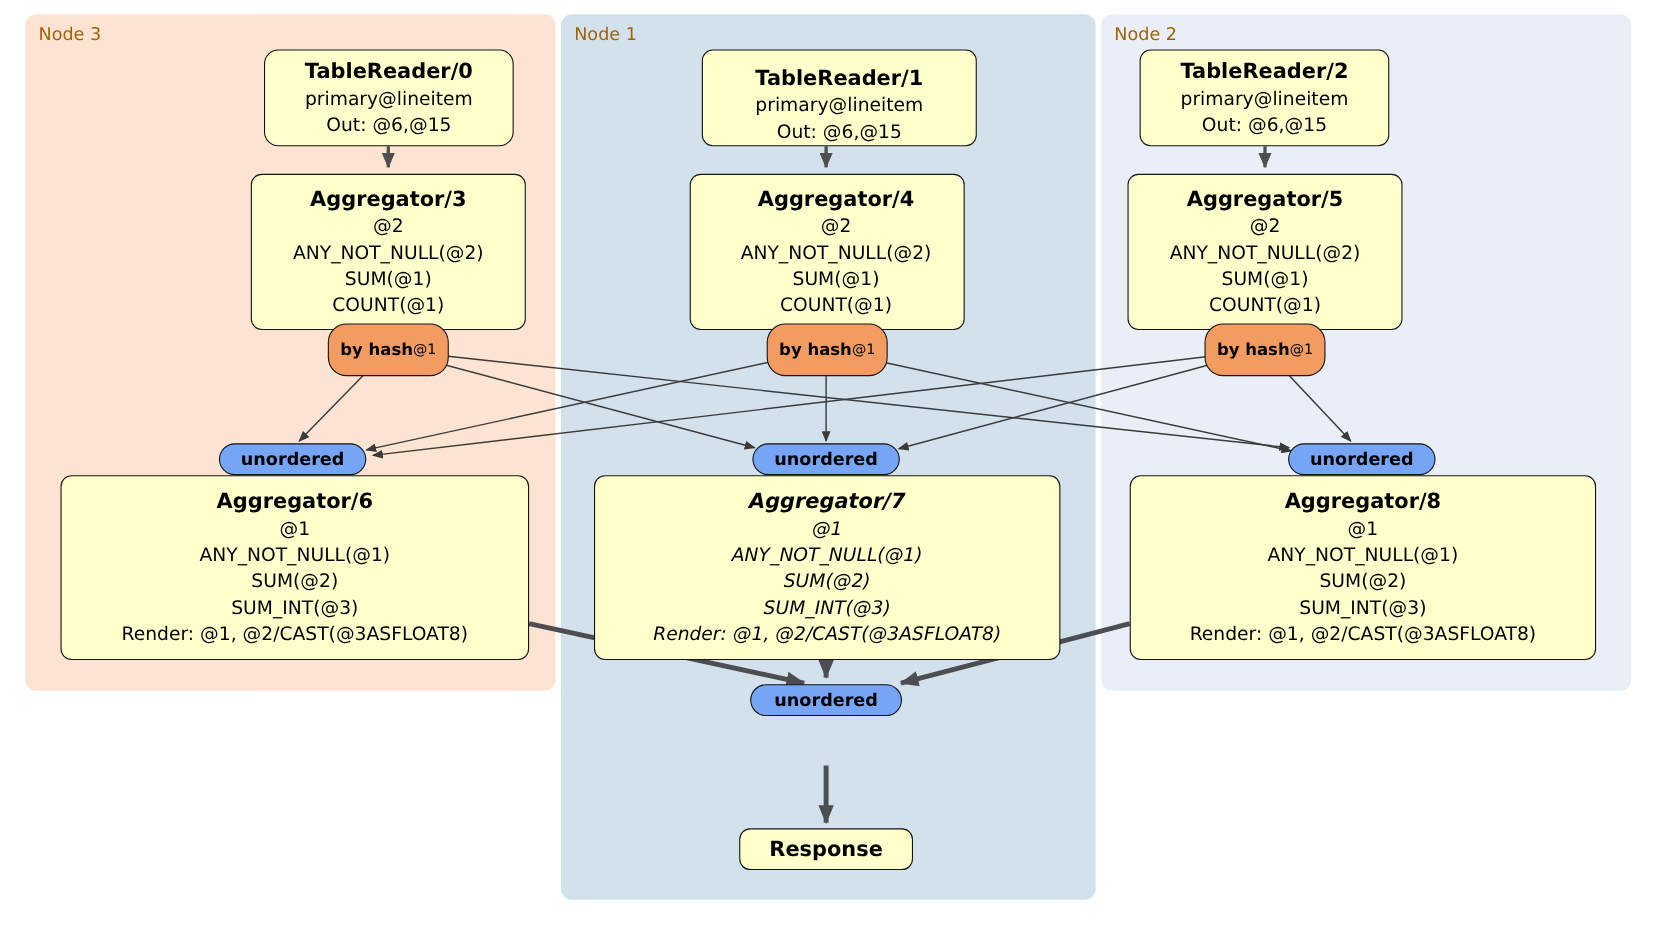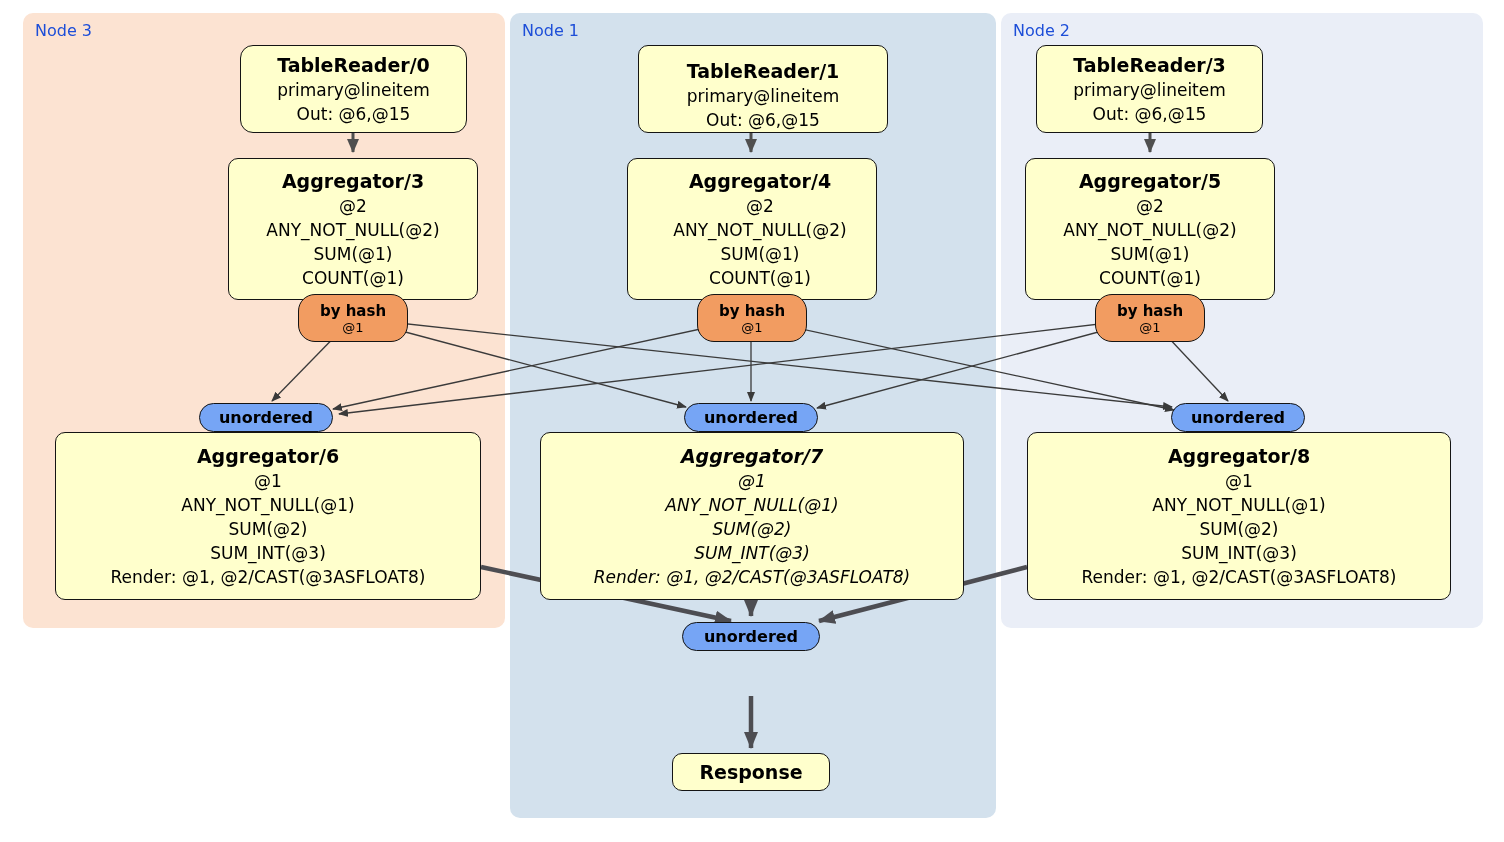--- a/index.html
+++ b/index.html
@@ -1,34 +1,34 @@
 <!DOCTYPE html>
 <html><head>
 <meta charset="utf-8">
 <style>
   html,body{margin:0;padding:0;background:#ffffff;}
   body{font-family:"DejaVu Sans","Liberation Sans",sans-serif;color:#000;}
   .canvas{position:relative;width:1504px;height:842px;background:#fff;overflow:hidden;}
 
   .region{position:absolute;border-radius:10px;z-index:1;}
-  .region-label{position:absolute;top:8px;left:12px;font-size:16px;color:#1d4ed8;}
+  .region-label{position:absolute;top:8px;left:12px;font-size:16px;color:#a16207;}
   .region.node3{background:#fce3d2;}
   .region.node1{background:#d3e1ed;}
   .region.node2{background:#eaeef7;}
 
   svg.edges{position:absolute;left:0;top:0;z-index:2;pointer-events:none;}
 
   .box{position:absolute;z-index:3;background:#ffffcc;border:1.5px solid #141414;
        border-radius:10px;display:flex;flex-direction:column;align-items:center;
        justify-content:center;text-align:center;box-sizing:border-box;}
   .box .title{font-weight:bold;font-size:19px;line-height:25px;white-space:nowrap;}
   .box .line{font-size:17px;line-height:24px;white-space:nowrap;}
 
   .oval{position:absolute;z-index:4;border:1.5px solid #141414;box-sizing:border-box;
-        display:flex;flex-direction:column;align-items:center;justify-content:center;
+        display:flex;flex-direction:row;align-items:center;justify-content:center;
         text-align:center;}
   .router{background:#f29c61;border-radius:17px;width:110px;height:48px;}
   .router .rlabel{font-weight:bold;font-size:15px;line-height:18px;}
   .router .rsub{font-size:13px;line-height:15px;}
   .sync{background:#76a5f5;border-radius:15px;width:134px;height:29px;
         font-weight:bold;font-size:16px;}
   .sync.center{width:138px;}
 </style>
 </head>
 <body>
@@ -88,21 +88,21 @@
     <div class="title">TableReader/0</div>
     <div class="line">primary@lineitem</div>
     <div class="line">Out: @6,@15</div>
   </div>
   <div class="box" style="left:638px;top:45px;width:250px;height:88px;justify-content:flex-end;">
     <div class="title">TableReader/1</div>
     <div class="line">primary@lineitem</div>
     <div class="line">Out: @6,@15</div>
   </div>
   <div class="box" style="left:1036px;top:45px;width:227px;height:88px;">
-    <div class="title">TableReader/3</div>
+    <div class="title">TableReader/2</div>
     <div class="line">primary@lineitem</div>
     <div class="line">Out: @6,@15</div>
   </div>
 
   <div class="box" style="left:228px;top:158px;width:250px;height:142px;">
     <div class="title">Aggregator/3</div>
     <div class="line">@2</div>
     <div class="line">ANY_NOT_NULL(@2)</div>
     <div class="line">SUM(@1)</div>
     <div class="line">COUNT(@1)</div>

